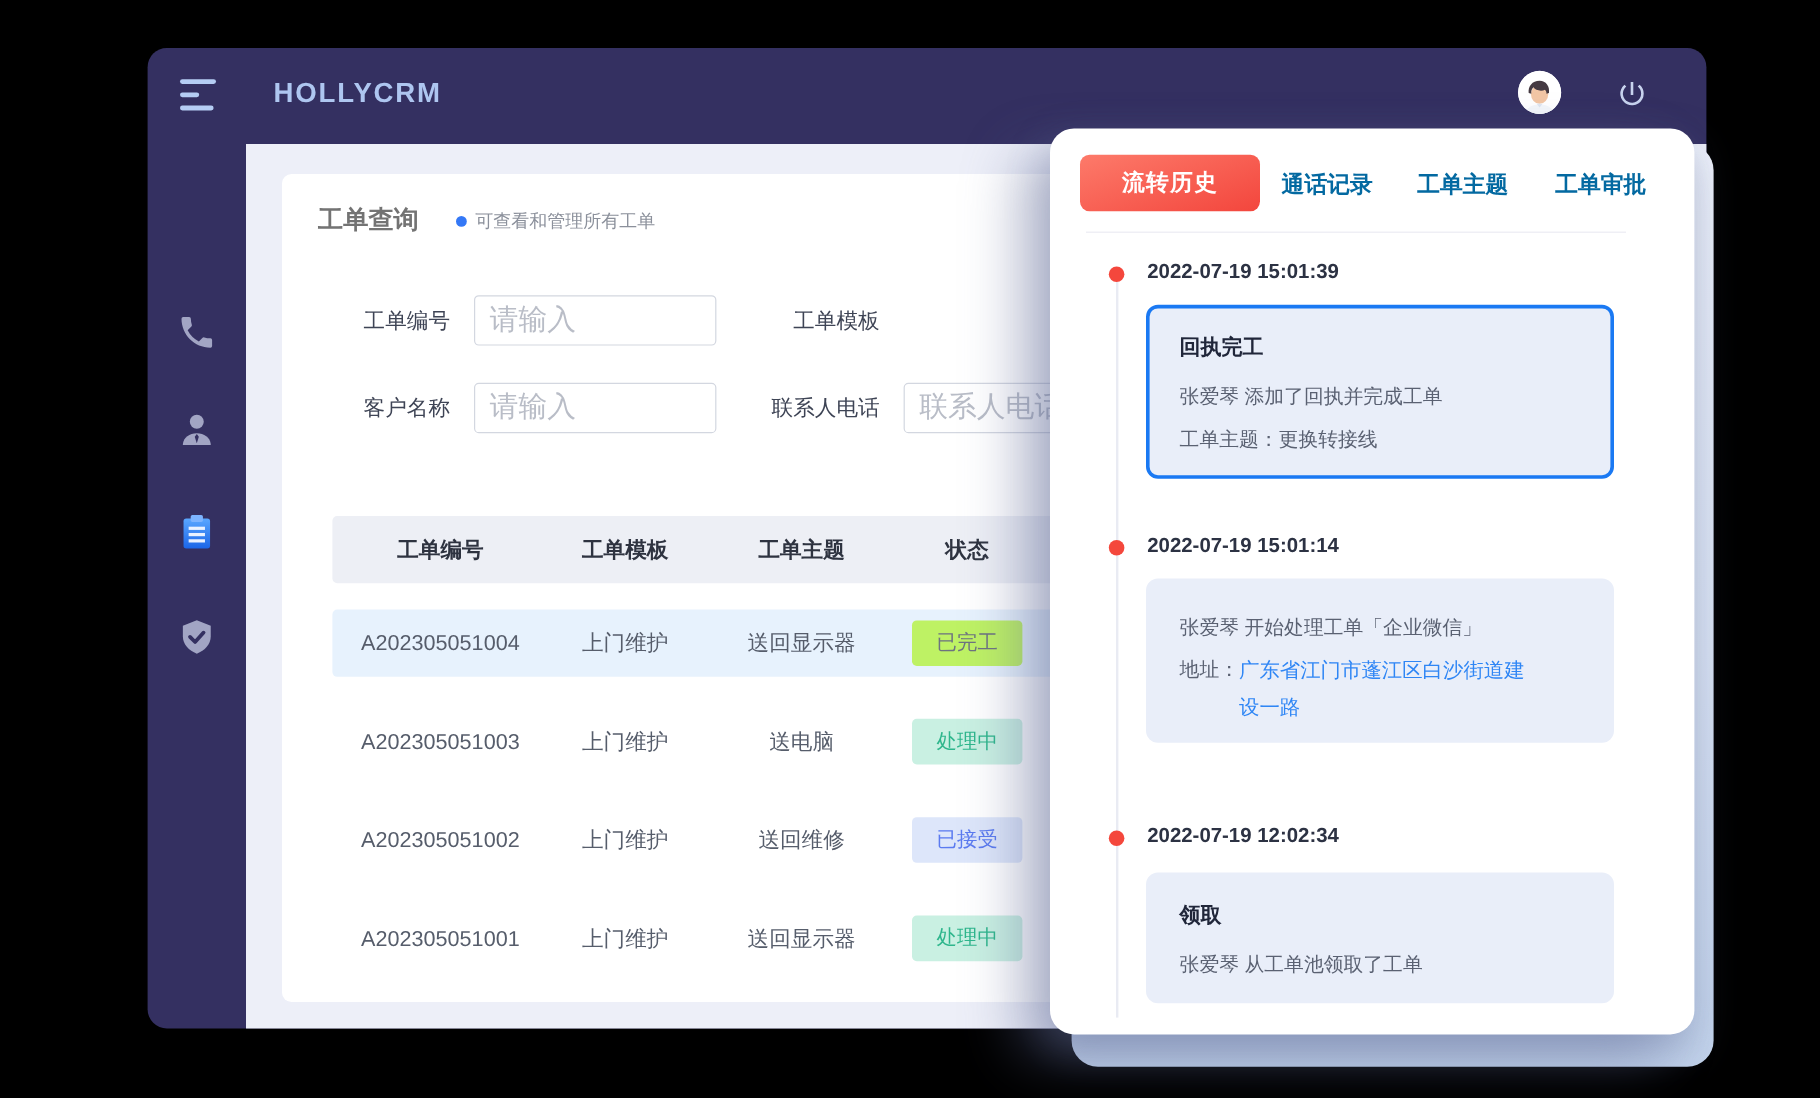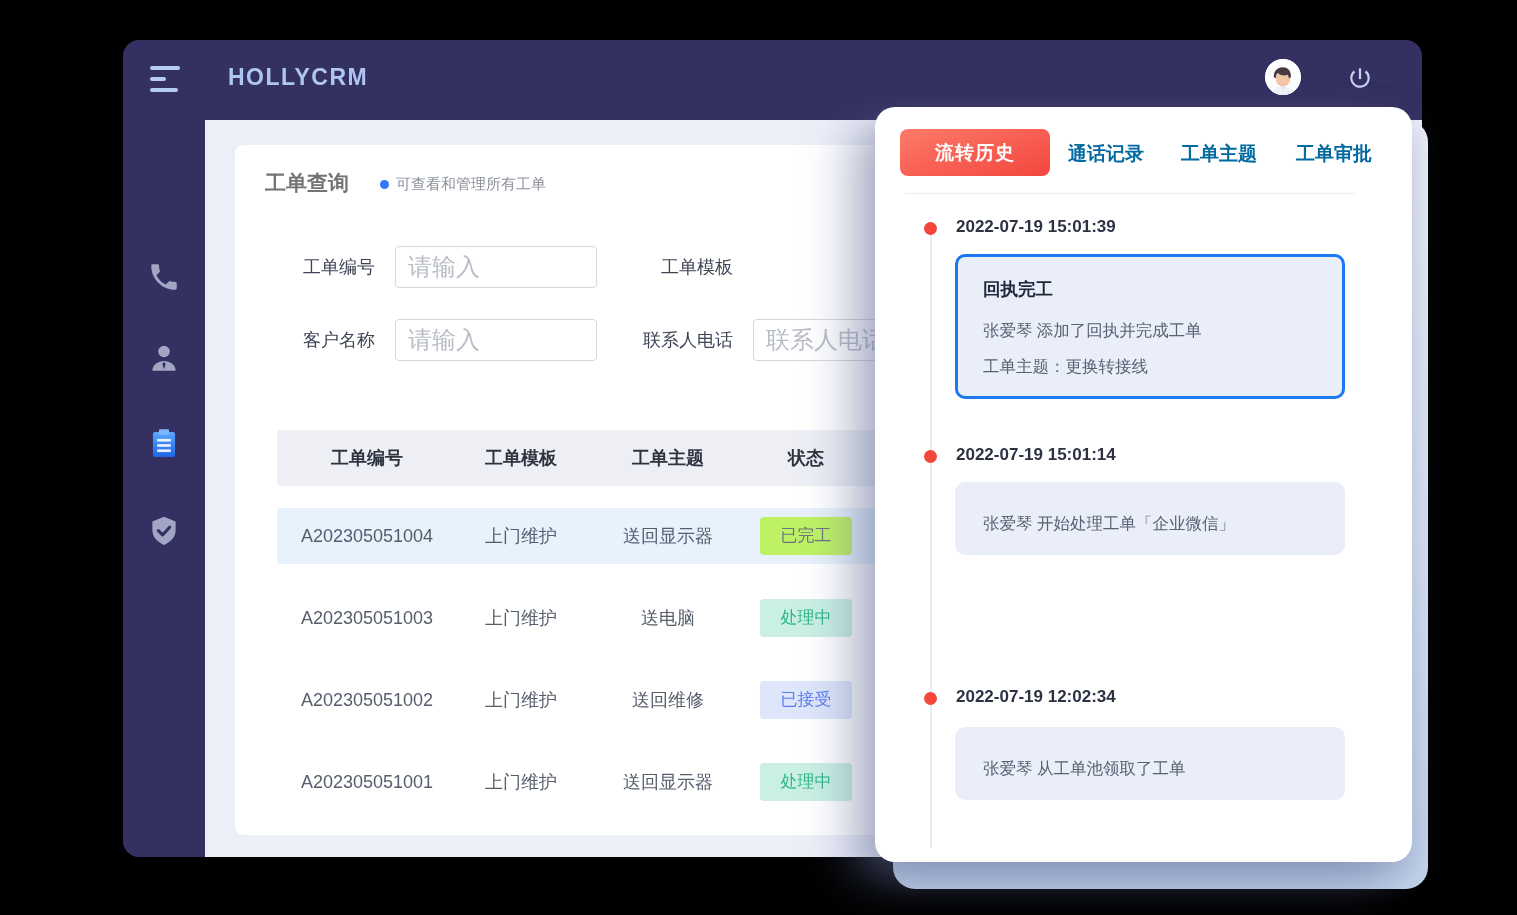--- a/index.html
+++ b/index.html
@@ -72,21 +72,21 @@
                 border:none; font-family:inherit; }
   .tab { position:absolute; top:34px; font-size:19px; font-weight:600; color:#0369a1; cursor:pointer; }
   .tab.t1 { left:193px; } .tab.t2 { left:306px; } .tab.t3 { left:421px; }
   .tab-divider { position:absolute; left:30px; top:86px; width:450px; height:1px; background:#ececf3; }
 
   .timeline-line { position:absolute; left:55px; top:128px; width:2px; height:613px; background:#e9ebf3; }
   .tl-dot { position:absolute; left:49px; width:13px; height:13px; border-radius:50%; background:#f4473c; }
   .tl-time { position:absolute; left:81px; font-size:17px; font-weight:600; color:#2c3243; }
   .tl-card { position:absolute; left:80px; width:390px; background:#e9eef9; border-radius:10px;
              padding:23px 26px 14px 28px; }
-  .tl-card.hl { border:3px solid #1a79f3; padding:20px 23px 11px 25px;font-family:Liberation Serif, serif; }
+  .tl-card.hl { border:3px solid #1a79f3; padding:20px 23px 11px 25px; }
   .tl-title { font-size:17.5px; font-weight:bold; color:#20263a; margin-bottom:12px; }
   .tl-line { font-size:16.5px; color:#5a6172; line-height:36px; }
   .addr-row { display:flex; line-height:31px; margin-top:2px; }
   .addr-label { font-size:16.5px; color:#5a6172; white-space:nowrap; }
   .addr-link { font-size:17px; color:#2f86f5; font-weight:500; width:242px; cursor:pointer; }
 
   .d1 { top:115px; } .ts1 { top:110px; } .c1 { top:147px; }
   .d2 { top:343px; } .ts2 { top:338px; } .c2 { top:375px; }
   .d3 { top:585px; } .ts3 { top:580px; } .c3 { top:620px; }
 </style>
@@ -233,22 +233,27 @@
     <div class="tl-card hl c1">
       <div class="tl-title">回执完工</div>
       <div class="tl-line">张爱琴 添加了回执并完成工单</div>
       <div class="tl-line">工单主题：更换转接线</div>
     </div>
 
     <div class="tl-dot d2"></div>
     <div class="tl-time ts2">2022-07-19  15:01:14</div>
     <div class="tl-card c2">
       <div class="tl-line">张爱琴 开始处理工单「企业微信」</div>
+      <div class="addr-row">
+        <span class="addr-label">地址：</span>
+        <span class="addr-link">广东省江门市蓬江区白沙街道建设一路</span>
+      </div>
     </div>
 
     <div class="tl-dot d3"></div>
     <div class="tl-time ts3">2022-07-19  12:02:34</div>
     <div class="tl-card c3">
+      <div class="tl-title">领取</div>
       <div class="tl-line">张爱琴 从工单池领取了工单</div>
     </div>
   </div>
 
 </div>
 
 </body></html>

